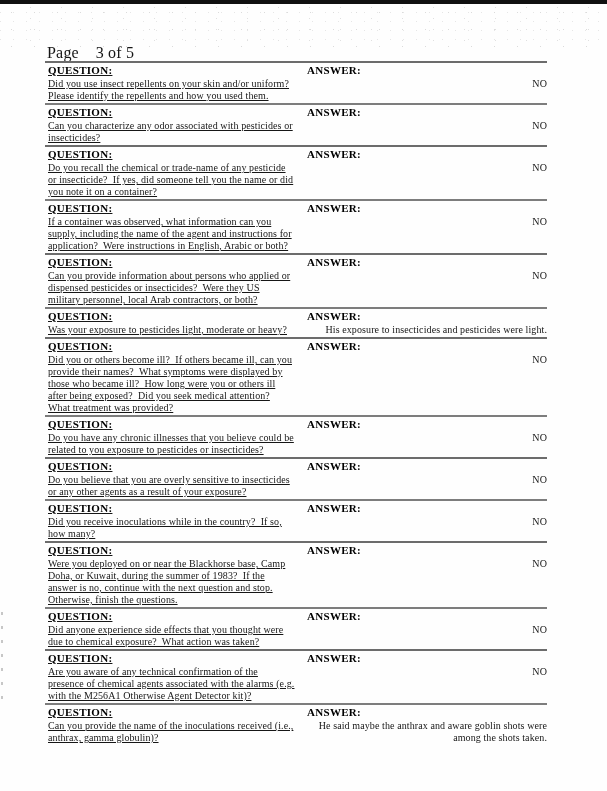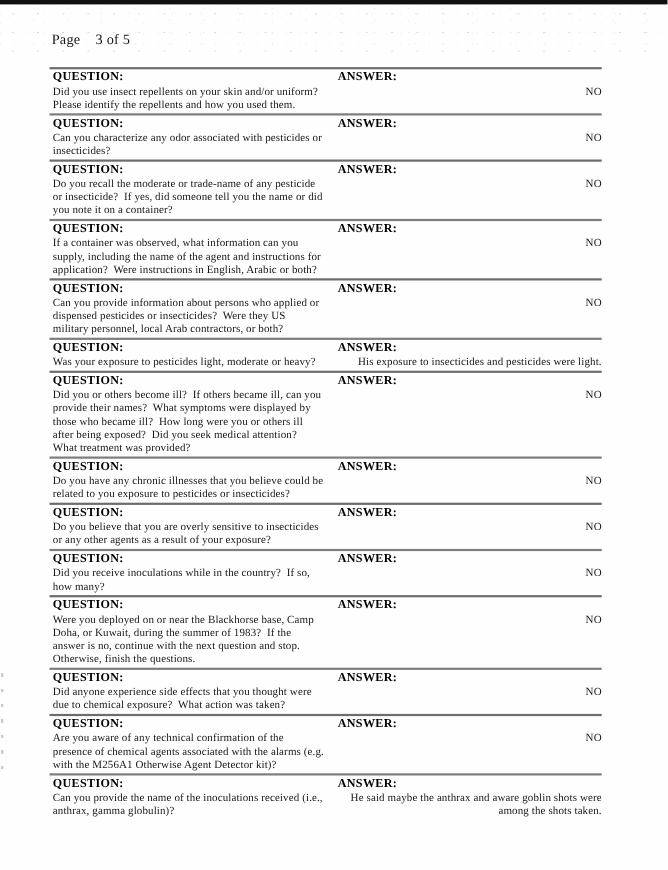--- a/index.html
+++ b/index.html
@@ -35,22 +35,22 @@
     width: 2px; height: 95px;
     background: repeating-linear-gradient(
       to bottom,
       #9a9a9a 0 3px,
       transparent 3px 14px
     );
     opacity: 0.55;
   }
   .page-header {
     position: absolute;
-    left: 47px; top: 28px;
-    font-size: 13px;
+    left: 47px; top: 44px;
+    font-size: 16px;
     white-space: pre;
     letter-spacing: 0.2px;
   }
   .qa-table {
     position: absolute;
     left: 45px; top: 61px;
     width: 502px;
   }
   .qa-row {
     display: grid;
@@ -60,21 +60,21 @@
   }
   .qa-row:nth-child(even) { border-top-color: #7d7d7d; }
   .cell-label {
     font-weight: 700;
     font-size: 11px;
     line-height: 12px;
     letter-spacing: 0.3px;
     color: #000;
     margin-bottom: 2px;
   }
-  .q-cell { padding-left: 3px; }
+  .q-cell { padding-left: 3px; text-decoration: underline; }
   .q-text, .a-text {
     font-size: 10px;
     line-height: 12px;
     white-space: pre-wrap;
     letter-spacing: 0.1px;
   }
   .q-text { width: 278px; }
   .a-text { width: 240px; text-align: right; }
 </style>
 </head>
@@ -107,21 +107,21 @@
     </div>
     <div class="a-cell">
       <div class="cell-label">ANSWER:</div>
       <div class="a-text">NO</div>
     </div>
   </div>
 
   <div class="qa-row">
     <div class="q-cell">
       <div class="cell-label">QUESTION:</div>
-      <div class="q-text">Do you recall the moderate or trade-name of any pesticide
+      <div class="q-text">Do you recall the chemical or trade-name of any pesticide
 or insecticide?  If yes, did someone tell you the name or did
 you note it on a container?</div>
     </div>
     <div class="a-cell">
       <div class="cell-label">ANSWER:</div>
       <div class="a-text">NO</div>
     </div>
   </div>
 
   <div class="qa-row">

